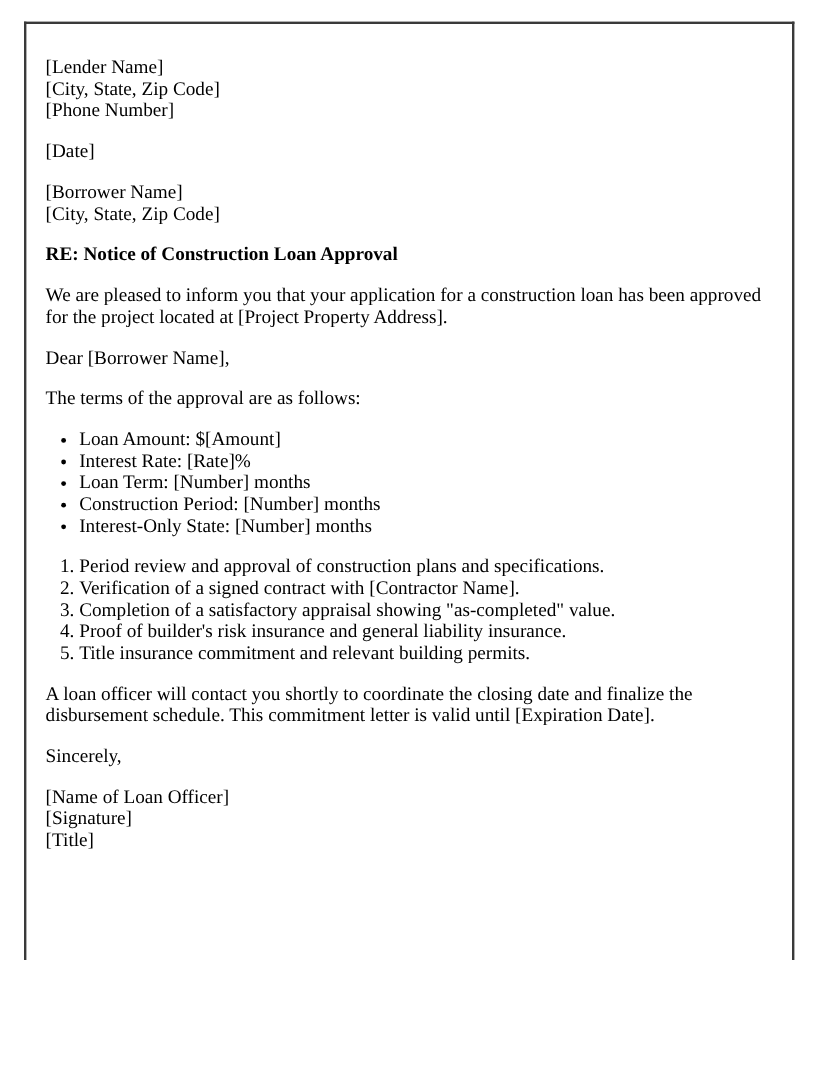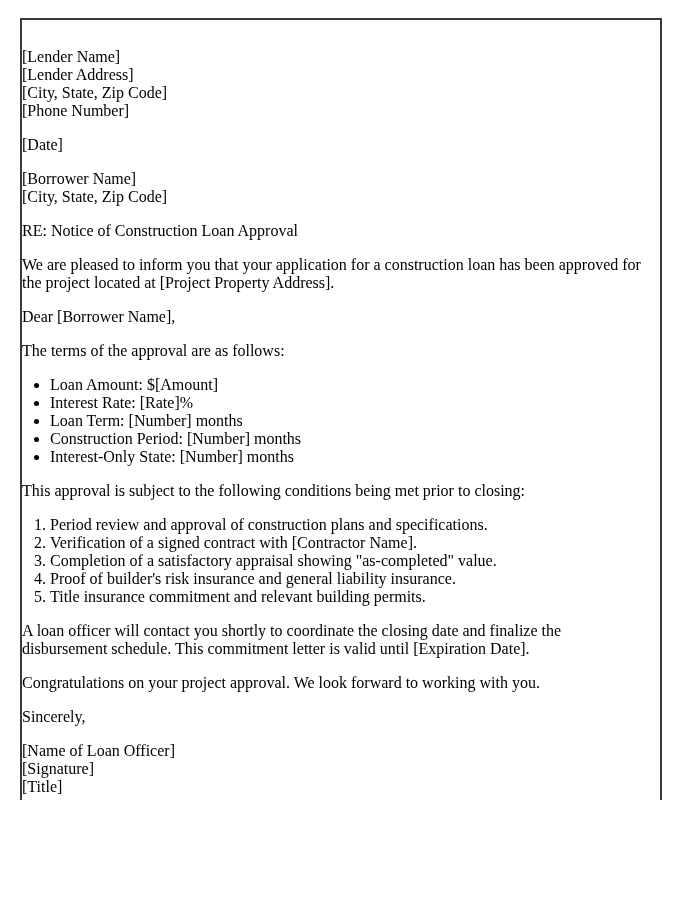--- a/index.html
+++ b/index.html
@@ -18,32 +18,32 @@
   }
   .letter-frame {
     position: absolute;
     left: 20px;
     top: 18px;
     width: 642px;
     height: 782px;
     box-sizing: border-box;
     border: 2px solid #3a3a3a;
     border-bottom: none;
-    padding: 12px 16px 0 0;
+    padding: 12px 16px 0 16px;
     overflow: hidden;
     background: #ffffff;
   }
   p {
     margin: 16px 0;
   }
   .addr .line {
     display: block;
   }
   .subject {
-    font-weight: normal;
+    font-weight: bold;
   }
   ul, ol {
     margin: 16px 0;
     padding-left: 28px;
   }
   li {
     line-height: 18px;
   }
   .term-label {
     font-weight: normal;
@@ -52,21 +52,20 @@
     margin-left: 4px;
   }
 </style>
 </head>
 <body>
 
 <div class="letter-frame">
 
   <p class="addr">
     <span class="line">[Lender Name]</span>
-    <span class="line">[Lender Address]</span>
     <span class="line">[City, State, Zip Code]</span>
     <span class="line">[Phone Number]</span>
   </p>
 
   <p>[Date]</p>
 
   <p class="addr">
     <span class="line">[Borrower Name]</span>
     <span class="line">[City, State, Zip Code]</span>
   </p>
@@ -80,33 +79,31 @@
   <p>The terms of the approval are as follows:</p>
 
   <ul>
     <li><strong class="term-label">Loan Amount:</strong><span class="term-value">$[Amount]</span></li>
     <li><strong class="term-label">Interest Rate:</strong><span class="term-value">[Rate]%</span></li>
     <li><strong class="term-label">Loan Term:</strong><span class="term-value">[Number] months</span></li>
     <li><strong class="term-label">Construction Period:</strong><span class="term-value">[Number] months</span></li>
     <li><strong class="term-label">Interest-Only State:</strong><span class="term-value">[Number] months</span></li>
   </ul>
 
-  <p>This approval is subject to the following conditions being met prior to closing:</p>
 
   <ol>
     <li>Period review and approval of construction plans and specifications.</li>
     <li>Verification of a signed contract with [Contractor Name].</li>
     <li>Completion of a satisfactory appraisal showing "as-completed" value.</li>
     <li>Proof of builder's risk insurance and general liability insurance.</li>
     <li>Title insurance commitment and relevant building permits.</li>
   </ol>
 
   <p>A loan officer will contact you shortly to coordinate the closing date and finalize the disbursement schedule. This commitment letter is valid until [Expiration Date].</p>
 
-  <p>Congratulations on your project approval. We look forward to working with you.</p>
 
   <p>Sincerely,</p>
 
   <p class="addr">
     <span class="line">[Name of Loan Officer]</span>
     <span class="line">[Signature]</span>
     <span class="line">[Title]</span>
   </p>
 
 </div>

